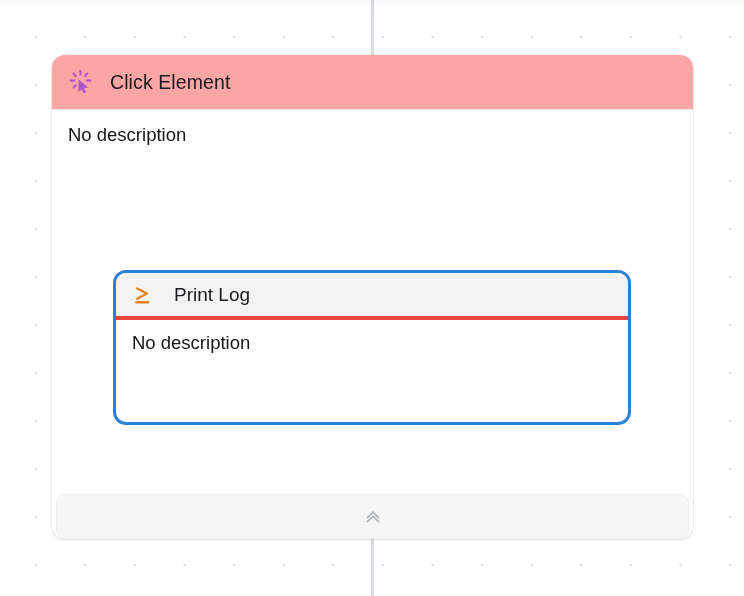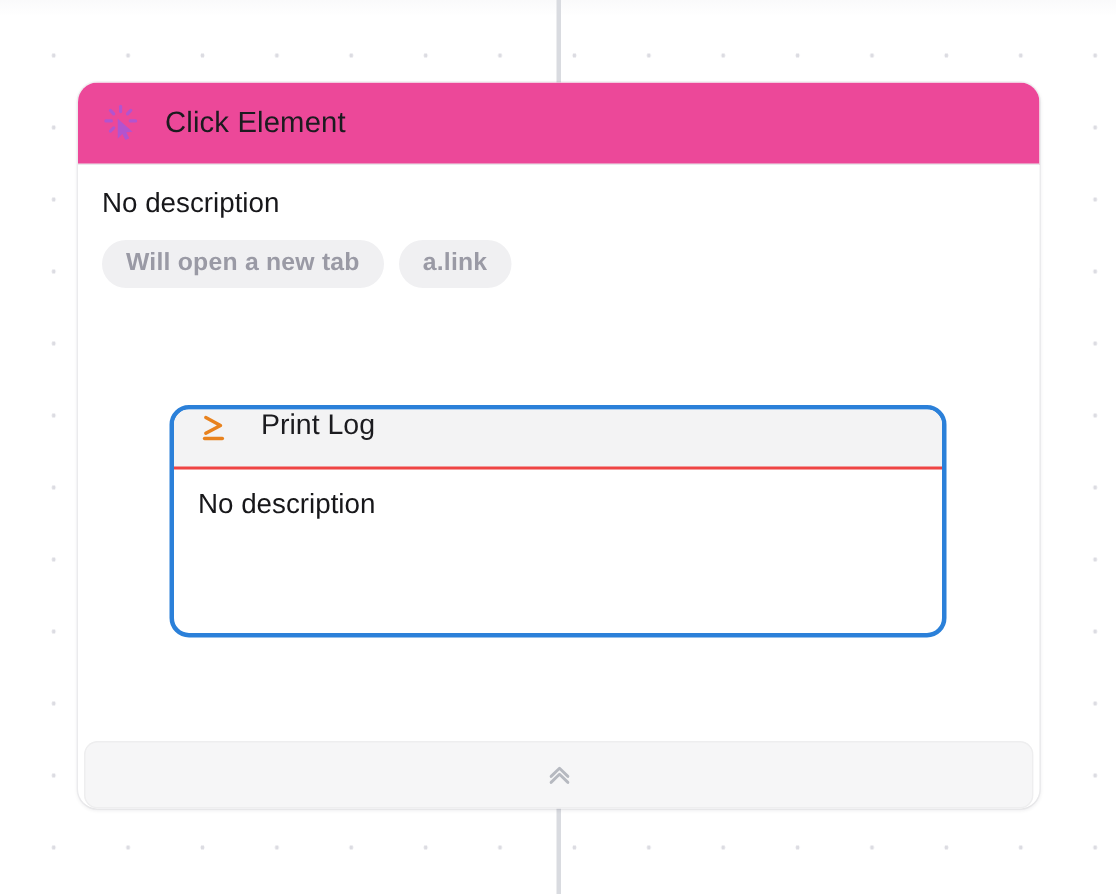--- a/index.html
+++ b/index.html
@@ -56,21 +56,21 @@
     height: 484px;
     background: #ffffff;
     border-radius: 13px;
     box-shadow: 0 1px 3px rgba(22,24,35,0.10), 0 0 0 1px rgba(22,24,35,0.045);
     overflow: hidden;
     box-sizing: border-box;
   }
 
   .node-header {
     height: 55px;
-    background: #ec4899;
+    background: #fca5a5;
     display: flex;
     align-items: center;
     padding-left: 16px;
     box-sizing: border-box;
     border-bottom: 1px solid #e9e9eb;
   }
   .node-header .node-icon {
     width: 26px;
     height: 26px;
     display: flex;
@@ -122,26 +122,27 @@
     top: 270px;
     width: 518px;
     height: 155px;
     background: #ffffff;
     border: 3px solid #2b80d9;
     border-radius: 13px;
     box-sizing: border-box;
     overflow: hidden;
   }
   .child-header {
-    height: 40px;
+    height: 47px;
     background: #f3f3f4;
     display: flex;
+    align-items: center;
     padding-left: 16px;
     box-sizing: border-box;
-    border-bottom: 2px solid #ef4444;
+    border-bottom: 4px solid #ef4444;
   }
   .child-header .node-icon { width: 24px; height: 24px; }
   .child-title {
     margin-left: 18px;
     font-size: 19px;
     color: #1b1b1f;
     white-space: nowrap;
   }
   .child-body {
     padding: 12px 16px 0 16px;
@@ -196,24 +197,20 @@
             <line x1="5.6" y1="18.4" x2="7.8" y2="16.2"></line>
           </g>
           <path d="M10.5 10.2 L10.5 23.3 L13.6 20.3 L15.6 24.4 L18.2 23.2 L16.2 19.1 L20.4 18.8 Z" fill="#b254cf"></path>
         </svg>
       </span>
       <span class="node-title">Click Element</span>
     </div>
 
     <div class="node-body">
       <div class="node-desc">No description</div>
-      <div class="pill-row">
-        <span class="pill">Will open a new tab</span>
-        <span class="pill">a.link</span>
-      </div>
     </div>
 
   </div>
 
   <div class="child-card">
 
     <div class="child-header">
       <span class="node-icon">
         <svg width="24" height="24" viewBox="0 0 24 24">
           <path d="M5.2 5.4 L15.0 10.6 L5.2 15.8" fill="none" stroke="#e8821e" stroke-width="2.3" stroke-linecap="round" stroke-linejoin="round"></path>

